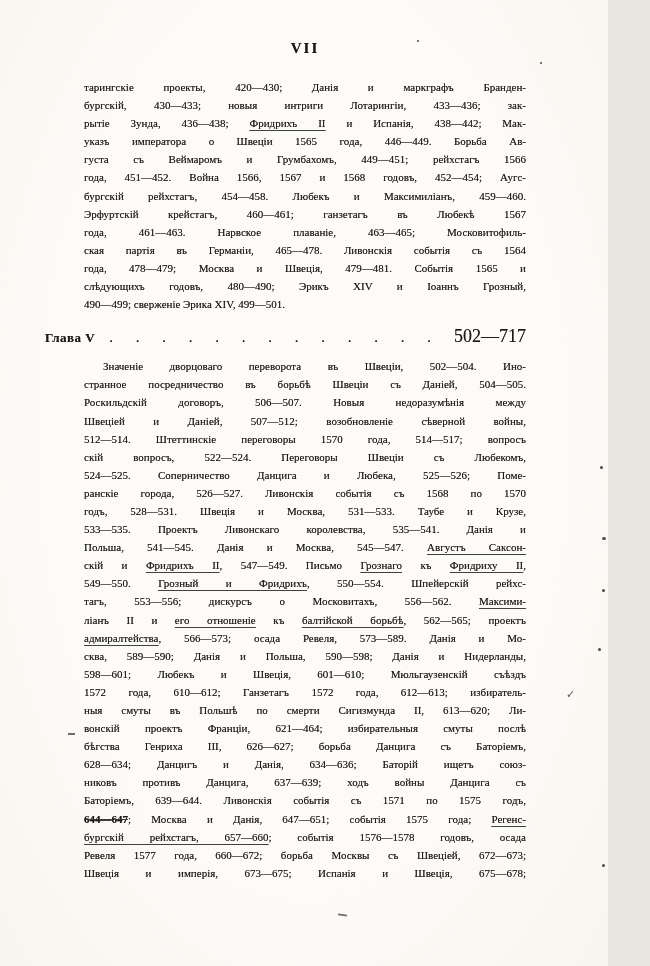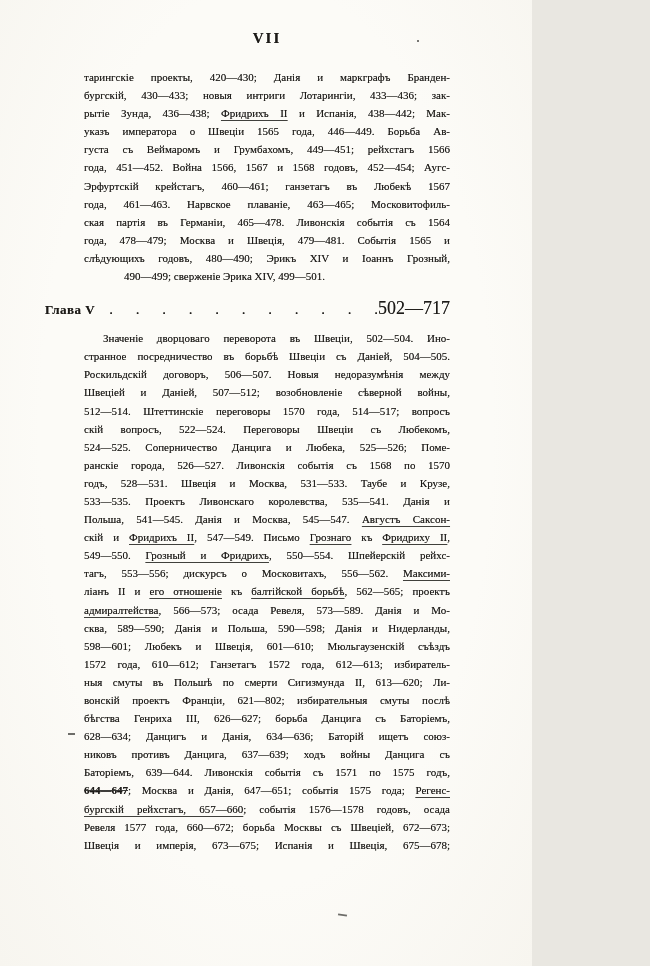--- a/index.html
+++ b/index.html
@@ -2,25 +2,25 @@
 <html><head>
 <meta charset="utf-8">
 <style>
   html, body {
     margin: 0;
     padding: 0;
     background: #e9e7e1;
   }
   .page {
     position: relative;
-    width: 532px;
+    width: 608px;
     height: 966px;
     box-sizing: border-box;
     background: radial-gradient(ellipse at 50% 45%, #fcfbf7 60%, #f7f5ef 100%);
-    padding: 30px 82px 0 84px;
+    padding: 40px 82px 0 84px;
     font-family: "Liberation Serif", "DejaVu Serif", serif;
     color: #1c1a17;
     overflow: hidden;
   }
   .page-number {
     text-align: center;
     font-size: 15px;
     letter-spacing: 2px;
     font-weight: bold;
     margin-bottom: 21px;
@@ -29,21 +29,20 @@
   .para .tline {
     font-size: 11px;
     line-height: 18.1px;
     text-align: justify;
     text-align-last: justify;
     white-space: normal;
     text-shadow: 0 0 0.4px rgba(0,0,0,0.55);
   }
   .para.flush-last .tline:last-child {
     text-align-last: left;
-    margin-left: 40px;
   }
   .para.indent-first .tline:first-child {
     text-indent: 19px;
   }
   .chapter-line {
     display: flex;
     align-items: baseline;
     margin: 13px 0 10px -39px; 
     text-shadow: 0 0 0.4px rgba(0,0,0,0.55);
   }
@@ -105,20 +104,21 @@
 
   <div class="page-number">VII</div>
 
   <div class="para flush-last">
       <div class="tline">тарингскіе проекты, 420—430; Данія и маркграфъ Бранден-</div>
       <div class="tline">бургскій, 430—433; новыя интриги Лотарингіи, 433—436; зак-</div>
       <div class="tline">рытіе Зунда, 436—438; <span class="u">Фридрихъ II</span> и Испанія, 438—442; Мак-</div>
       <div class="tline">указъ императора о Швеціи 1565 года, 446—449. Борьба Ав-</div>
       <div class="tline">густа съ Веймаромъ и Грумбахомъ, 449—451; рейхстагъ 1566</div>
       <div class="tline">года, 451—452. Война 1566, 1567 и 1568 годовъ, 452—454; Аугс-</div>
+      <div class="tline">бургскій рейхстагъ, 454—458. Любекъ и Максимиліанъ, 459—460.</div>
       <div class="tline">Эрфуртскій крейстагъ, 460—461; ганзетагъ въ Любекѣ 1567</div>
       <div class="tline">года, 461—463. Нарвское плаваніе, 463—465; Московитофиль-</div>
       <div class="tline">ская партія въ Германіи, 465—478. Ливонскія событія съ 1564</div>
       <div class="tline">года, 478—479; Москва и Швеція, 479—481. Событія 1565 и</div>
       <div class="tline">слѣдующихъ годовъ, 480—490; Эрикъ XIV и Іоаннъ Грозный,</div>
       <div class="tline">490—499; сверженіе Эрика XIV, 499—501.</div>
     </div>
 
   <div class="chapter-line">
     <span class="ch-label">Глава V</span>
@@ -140,21 +140,21 @@
       <div class="tline">Польша, 541—545. Данія и Москва, 545—547. <span class="u">Августъ Саксон-</span></div>
       <div class="tline">скій и <span class="u">Фридрихъ II</span>, 547—549. Письмо <span class="u">Грознаго</span> къ <span class="u">Фридриху II</span>,</div>
       <div class="tline">549—550. <span class="u">Грозный и Фридрихъ</span>, 550—554. Шпейерскій рейхс-</div>
       <div class="tline">тагъ, 553—556; дискурсъ о Московитахъ, 556—562. <span class="u">Максими-</span></div>
       <div class="tline">ліанъ II и <span class="u">его отношеніе</span> къ <span class="u">балтійской борьбѣ</span>, 562—565; проектъ</div>
       <div class="tline"><span class="u">адмиралтейства</span>, 566—573; осада Ревеля, 573—589. Данія и Мо-</div>
       <div class="tline">сква, 589—590; Данія и Польша, 590—598; Данія и Нидерланды,</div>
       <div class="tline">598—601; Любекъ и Швеція, 601—610; Мюльгаузенскій съѣздъ</div>
       <div class="tline">1572 года, 610—612; Ганзетагъ 1572 года, 612—613; избиратель-</div>
       <div class="tline">ныя смуты въ Польшѣ по смерти Сигизмунда II, 613—620; Ли-</div>
-      <div class="tline">вонскій проектъ Франціи, 621—802; избирательныя смуты послѣ</div>
+      <div class="tline">вонскій проектъ Франціи, 621—464; избирательныя смуты послѣ</div>
       <div class="tline">бѣгства Генриха III, 626—627; борьба Данцига съ Баторіемъ,</div>
       <div class="tline">628—634; Данцигъ и Данія, 634—636; Баторій ищетъ союз-</div>
       <div class="tline">никовъ противъ Данцига, 637—639; ходъ войны Данцига съ</div>
       <div class="tline">Баторіемъ, 639—644. Ливонскія событія съ 1571 по 1575 годъ,</div>
       <div class="tline"><span class="s">644—647</span>; Москва и Данія, 647—651; событія 1575 года; <span class="u">Регенс-</span></div>
       <div class="tline"><span class="u">бургскій рейхстагъ, 657—660</span>; событія 1576—1578 годовъ, осада</div>
       <div class="tline">Ревеля 1577 года, 660—672; борьба Москвы съ Швеціей, 672—673;</div>
       <div class="tline">Швеція и имперія, 673—675; Испанія и Швеція, 675—678;</div>
     </div>
 

